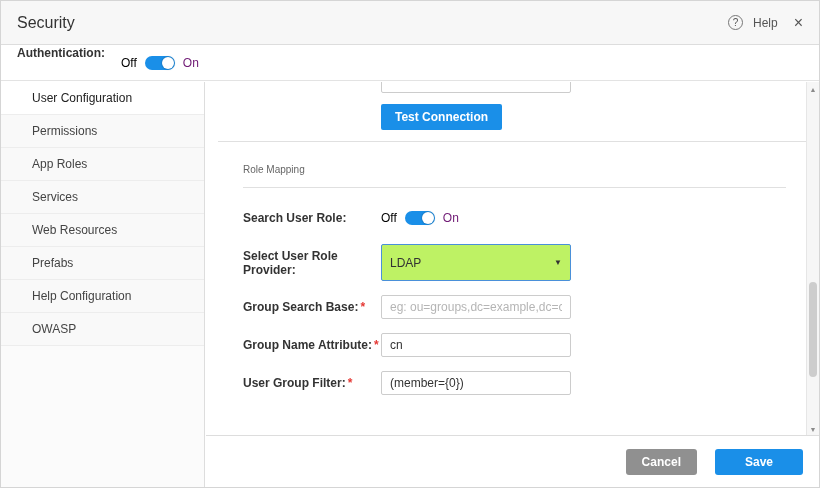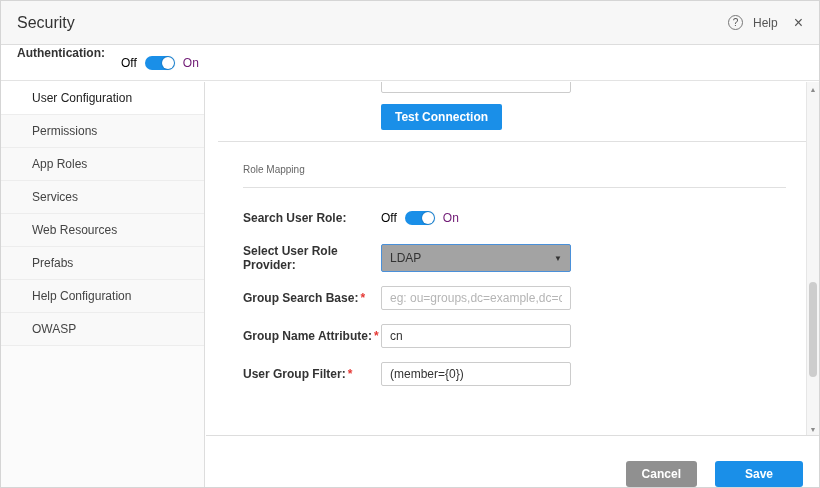--- a/index.html
+++ b/index.html
@@ -75,43 +75,43 @@
   .form-row { display:flex; align-items:center; margin:0 20px 14px 25px; min-height:24px; }
   .f-label { width:138px; flex:none; font-size:12px; font-weight:600; color:#333; }
   .req { color:#e53935; margin-left:2px; }
   .f-input {
     width:190px; height:24px; border:1px solid #ccc; border-radius:2px;
     font-size:12px; color:#333; padding:0 8px; background:#fff;
     font-family:"Liberation Sans","DejaVu Sans",sans-serif;
   }
   .f-input::placeholder { color:#b5b5b5; }
   .f-select {
-    width:190px; height:28px; border:1px solid #4a90d9; border-radius:2px;
+    width:190px; height:37px; border:1px solid #4a90d9; border-radius:2px;
     display:flex; align-items:center; padding:0 8px; font-size:12px; color:#333;
-    background:#a3a3a3; cursor:pointer;
+    background:#bef264; cursor:pointer;
   }
   .f-select .caret { margin-left:auto; font-size:8px; color:#333; }
   
   .vscroll {
     position:absolute; top:0; right:0; width:13px; height:356px;
     background:#f6f6f6; border-left:1px solid #e6e6e6;
   }
   .vs-arrow {
     position:absolute; left:0; width:12px; height:12px; text-align:center;
     font-size:7px; line-height:12px; color:#8a8a8a; cursor:pointer;
   }
   .vs-up { top:2px; } .vs-down { bottom:2px; }
   .vs-thumb {
     position:absolute; left:2px; top:200px; width:8px; height:95px;
     background:#cdcdcd; border-radius:4px; cursor:pointer;
   }
   
   .footer {
     position:absolute; left:0; right:0; bottom:0; height:52px; background:#fff;
-    border-top:1px solid #ddd; display:flex; align-items:flex-end; justify-content:flex-end;
+    border-top:1px solid #ddd; display:flex; align-items:center; justify-content:flex-end;
     padding-right:16px; gap:18px;
   }
   .btn {
     height:26px; border:none; border-radius:3px; color:#fff; font-size:12px;
     font-weight:600; cursor:pointer; font-family:"Liberation Sans","DejaVu Sans",sans-serif;
   }
   .btn-cancel { background:#909090; padding:0 16px; }
   .btn-save   { background:#1a8fe8; padding:0 30px; }
 </style>
 </head>

